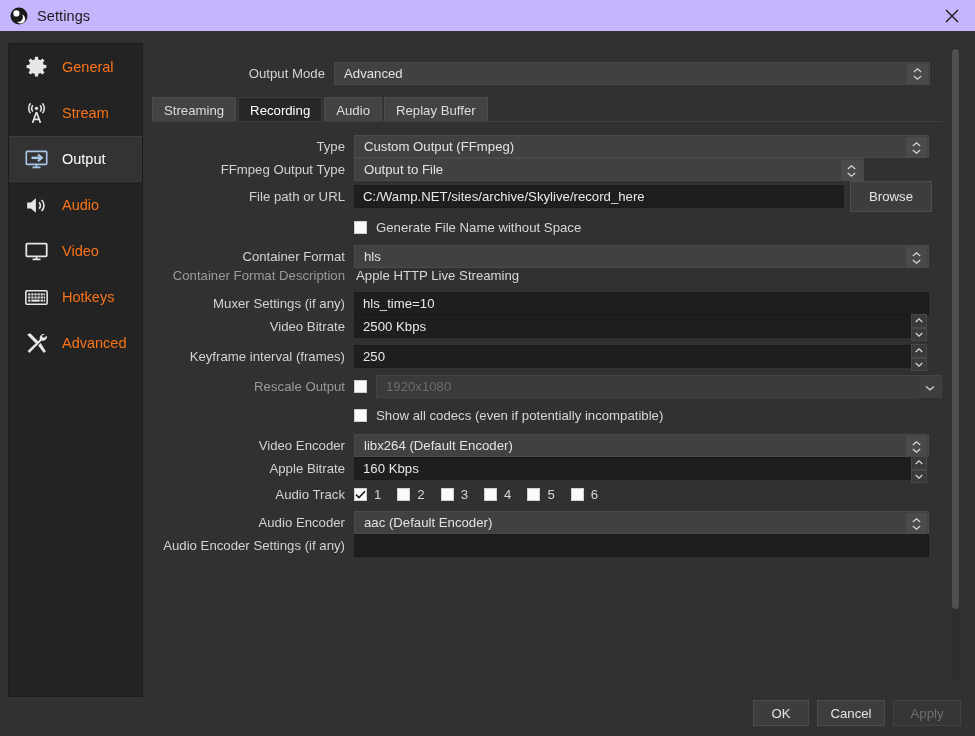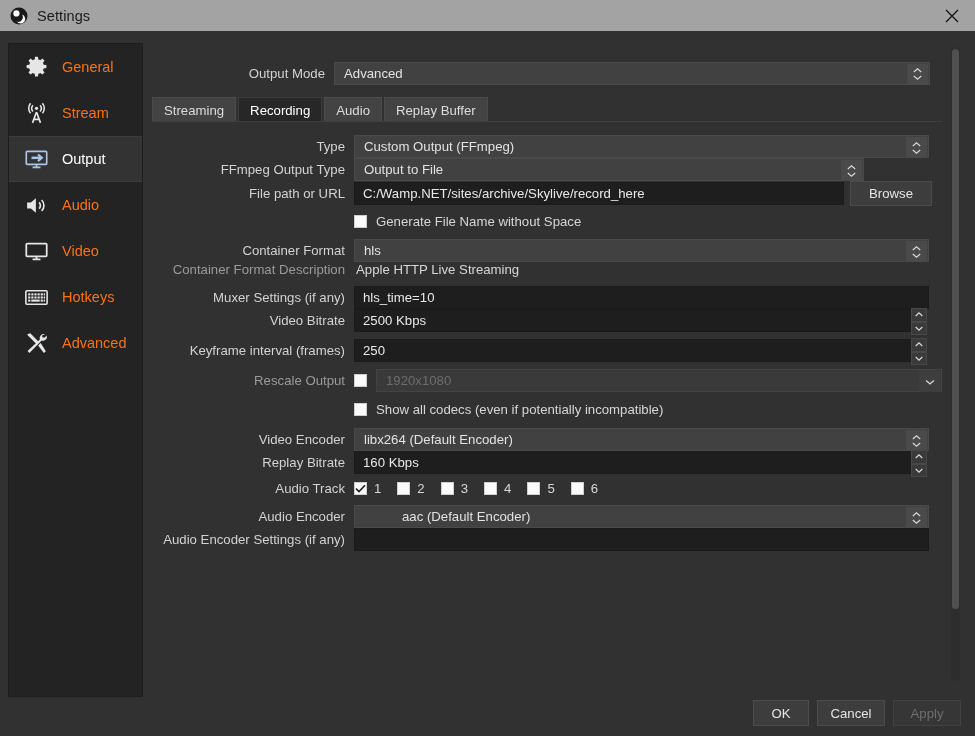--- a/index.html
+++ b/index.html
@@ -8,21 +8,21 @@
     width: 975px; height: 736px;
     overflow: hidden;
     background: #2b2b2b;
     font-family: "Liberation Sans", sans-serif;
   }
 
   
   #titlebar {
     position: absolute; left: 0; top: 0;
     width: 975px; height: 31px;
-    background: #a3a3a3;
+    background: #c4b5fd;
     display: flex; align-items: center;
   }
   #titlebar .tb-icon {
     margin-left: 9px; width: 19px; height: 19px;
     display: flex; align-items: center; justify-content: center;
   }
   #titlebar .tb-title {
     margin-left: 9px;
     font-size: 14.5px; color: #1b1b1b;
     letter-spacing: 0.1px;
@@ -155,21 +155,21 @@
   .spin .sbtn {
     flex: 1;
     display: flex; align-items: center; justify-content: center;
     background: #3a3a3a;
     border: 1px solid #484848;
     cursor: pointer;
   }
 
   
   .pbtn {
-    height: 25px;
+    height: 31px;
     background: #3d3d3d;
     border: 1px solid #4c4c4c;
     color: #e4e4e4;
     font-size: 13.2px;
     display: flex; align-items: center; justify-content: center;
     cursor: pointer;
   }
   .pbtn.disabled { color: #6e6e6e; background: #363636; border-color: #424242; }
 
   
@@ -544,21 +544,21 @@
               </svg>
             <svg width="9" height="5" viewBox="0 0 9 5">
                 <path d="M0.8 1 L4.5 4.2 L8.2 1" fill="none" stroke="#d8d8d8" stroke-width="1.2"></path>
               </svg>
           </span>
         </div>
       </div>
 
 
       <div class="frow" style="margin-bottom:7px;">
-        <span class="flabel">Replay Bitrate</span>
+        <span class="flabel">Apple Bitrate</span>
         <div class="spin" style="width:558px;">
           <span class="ival">160 Kbps</span>
           <span class="sbtns">
             <span class="sbtn">
               <svg width="8" height="5" viewBox="0 0 8 5">
                   <path d="M0.7 4 L4 0.9 L7.3 4" fill="none" stroke="#dadada" stroke-width="1.2"></path>
                 </svg>
             </span>
             <span class="sbtn">
               <svg width="8" height="5" viewBox="0 0 8 5">
@@ -584,21 +584,21 @@
         <span class="cbox"></span>
         <span class="tracknum">4</span>
         <span class="cbox"></span>
         <span class="tracknum">5</span>
         <span class="cbox"></span>
         <span class="tracknum">6</span>
       </div>
 
       <div class="frow">
         <span class="flabel">Audio Encoder</span>
-        <div class="combo" style="width:575px;padding-left:38px;">
+        <div class="combo" style="width:575px;">
           <span class="ctext">aac (Default Encoder)</span>
           <span class="carrow">
             <svg width="9" height="5" viewBox="0 0 9 5">
                 <path d="M0.8 4 L4.5 0.8 L8.2 4" fill="none" stroke="#d8d8d8" stroke-width="1.2"></path>
               </svg>
             <svg width="9" height="5" viewBox="0 0 9 5">
                 <path d="M0.8 1 L4.5 4.2 L8.2 1" fill="none" stroke="#d8d8d8" stroke-width="1.2"></path>
               </svg>
           </span>
         </div>

